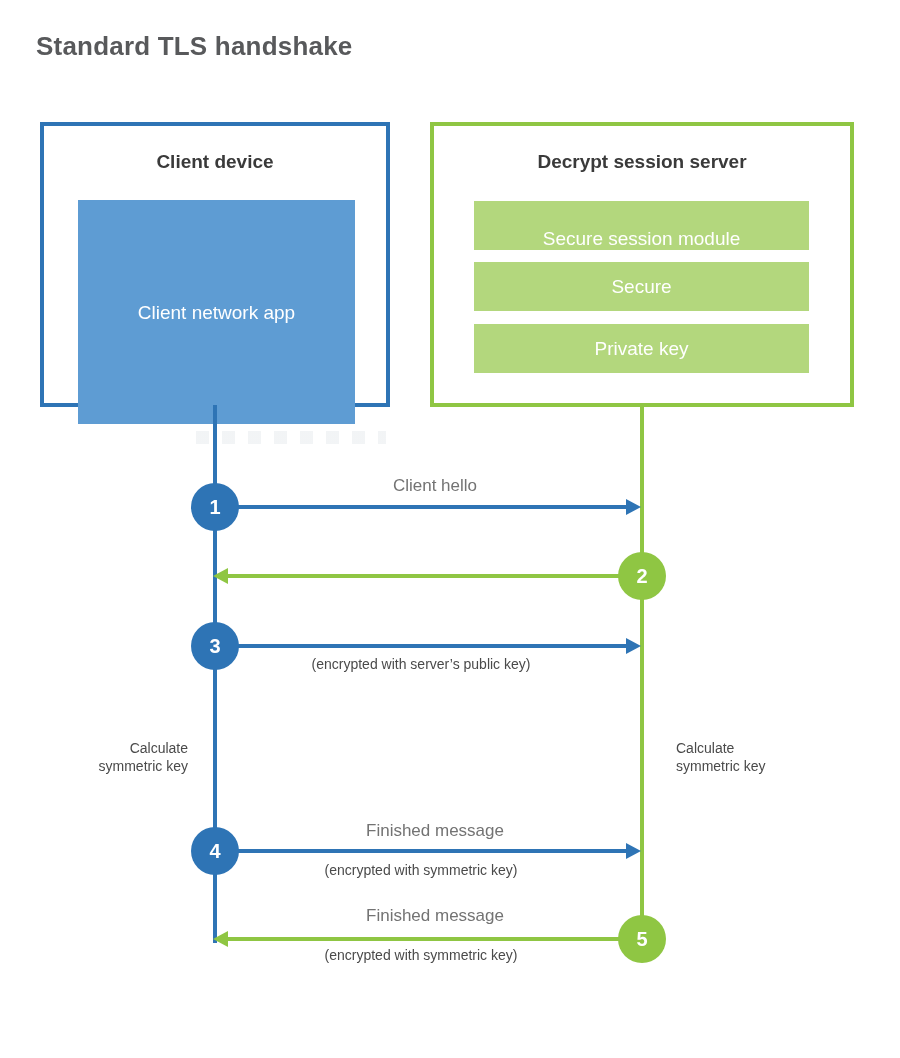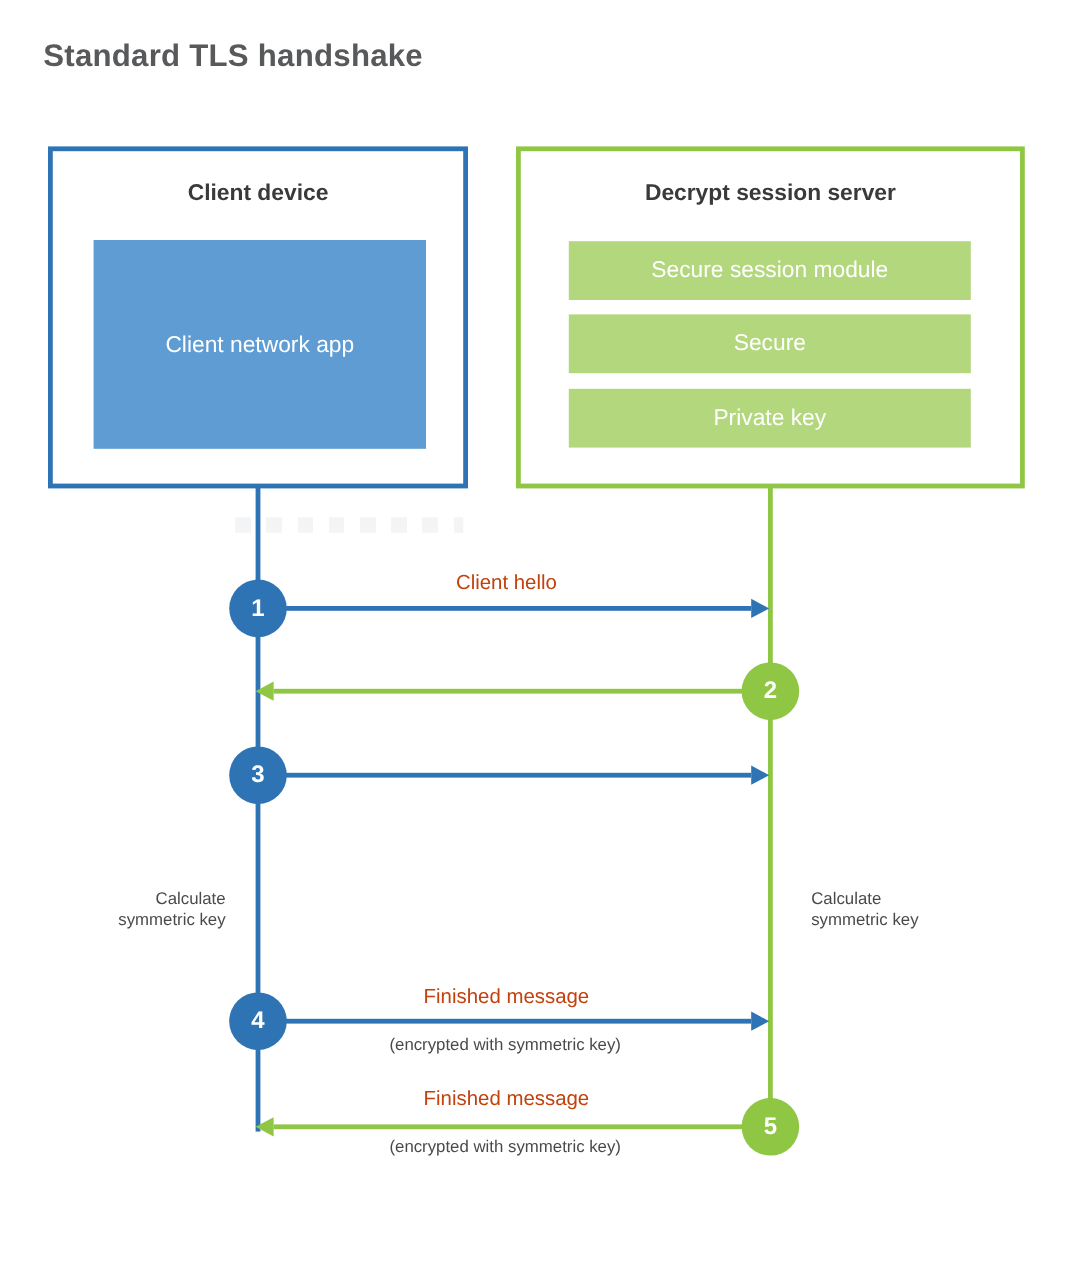--- a/index.html
+++ b/index.html
@@ -38,39 +38,39 @@
   .box-title {
     margin-top: 25px;
     text-align: center;
     font-size: 19px;
     font-weight: 700;
     color: #3a3a3a;
   }
   .client-module {
     position: absolute;
     left: 78px; top: 200px;
-    width: 277px; height: 174px;
+    width: 277px; height: 224px;
     background: #5e9cd3;
     display: flex; align-items: center; justify-content: center;
     text-align: center;
     color: #ffffff;
     font-size: 19px;
     line-height: 27px;
   }
   .client-module span { display: inline-block; max-width: 160px; }
   .server-bar {
     position: absolute;
     left: 474px;
     width: 335px; height: 49px;
     background: #b3d77d;
     display: flex; align-items: center; justify-content: center;
     color: #ffffff;
     font-size: 19px;
   }
-  .bar-1 { top: 201px; }
+  .bar-1 { top: 201px; align-items: flex-end; }
   .bar-2 { top: 262px; }
   .bar-3 { top: 324px; }
   
   .lifeline { position: absolute; width: 4px; }
   .lifeline.blue  { left: 213px; top: 405px; height: 538px; background: #2e74b5; }
   .lifeline.green { left: 640px; top: 405px; height: 534px; background: #8fc643; }
   .ghost-dashes {
     position: absolute;
     left: 196px; top: 431px;
     width: 190px; height: 13px;
@@ -94,24 +94,24 @@
   .arrow-line { position: absolute; height: 4px; z-index: 2; }
   .arrow-line.blue  { background: #2e74b5; }
   .arrow-line.green { background: #8fc643; }
   .arrow-head { position: absolute; width: 0; height: 0; z-index: 2;
     border-top: 8px solid transparent; border-bottom: 8px solid transparent; }
   .arrow-head.right.blue  { border-left: 15px solid #2e74b5; }
   .arrow-head.left.green  { border-right: 15px solid #8fc643; }
   
   .msg-label {
     position: absolute;
-    left: 216px; width: 412px;
+    left: 229px; width: 412px;
     text-align: center;
     font-size: 17px;
-    color: #c2410c;
+    color: #737373;
   }
   .msg-sublabel {
     position: absolute;
     left: 215px; width: 412px;
     text-align: center;
     font-size: 14px;
     color: #4a4a4a;
   }
   
   .side-note {
@@ -165,20 +165,21 @@
   <div class="arrow-head left green" style="left:213px; top:568px;"></div>
   <div class="step-circle green" style="left:618px; top:552px;">
     <span>2</span>
   </div>
 
   <div class="arrow-line blue" style="left:215px; top:644px; width:411px;"></div>
   <div class="arrow-head right blue" style="left:626px; top:638px;"></div>
   <div class="step-circle blue" style="left:191px; top:622px;">
     <span>3</span>
   </div>
+  <div class="msg-sublabel" style="top:656px;">(encrypted with server’s public key)</div>
 
 
   <div class="side-note note-left" style="top:739px;">
     <div>Calculate</div>
     <div>symmetric key</div>
   </div>
   <div class="side-note note-right" style="top:739px;">
     <div>Calculate</div>
     <div>symmetric key</div>
   </div>

